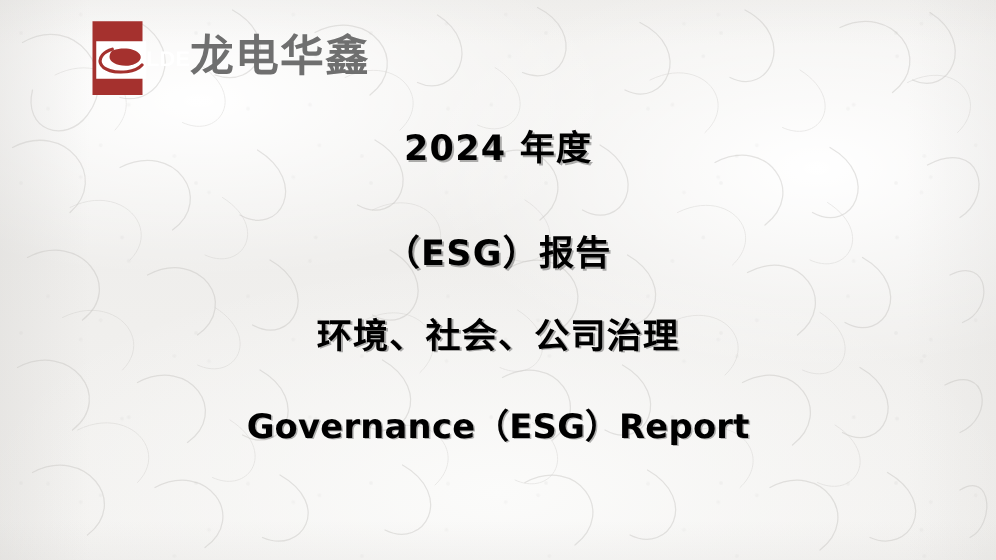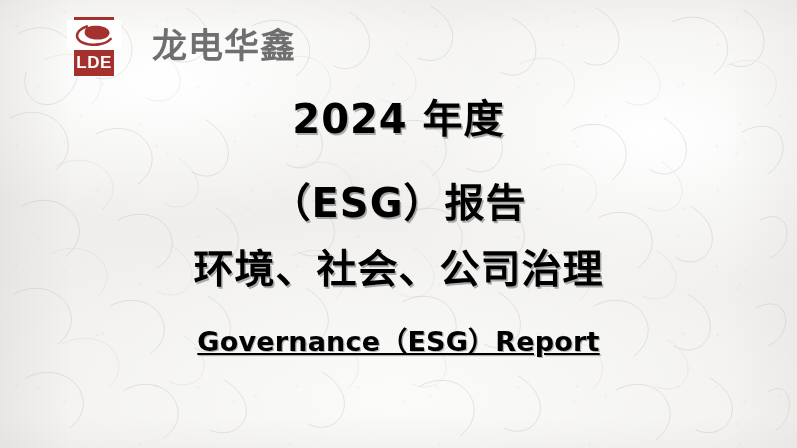--- a/index.html
+++ b/index.html
@@ -72,21 +72,21 @@
     display: flex;
     align-items: center;
     gap: 14px;
   }
 
   .logo-mark {
     width: 40px;
     height: 59px;
     background: #a5312e;
     display: flex;
-    flex-direction: column;
+    flex-direction: row;
     align-items: center;
     padding: 3px 3px 0 3px;
     box-sizing: border-box;
   }
 
   .logo-emblem {
     width: 54px;
     height: 30px;
     background: #ffffff;
     display: flex;
@@ -126,41 +126,41 @@
     left: 0;
     right: 0;
     top: 86px;
     text-align: center;
   }
 
   .title-cn {
     color: #000000;
     font-family: "DejaVu Sans", "Liberation Sans", sans-serif;
     font-weight: bold;
-    font-size: 40px;
+    font-size: 28px;
     line-height: 66px;
     letter-spacing: 1px;
     white-space: nowrap;
     text-shadow: 1.5px 1.5px 0 rgba(0,0,0,.30);
   }
 
   .title-cn.line-year  { margin-bottom: 18px; }
   .title-cn.line-topic { margin-bottom: 18px; }
 
   .subtitle-en {
     color: #000000;
     font-family: "DejaVu Sans", "Liberation Sans", sans-serif;
     font-weight: bold;
     font-size: 27px;
     line-height: 44px;
     letter-spacing: -0.2px;
     white-space: nowrap;
     text-shadow: 1.2px 1.2px 0 rgba(0,0,0,.28);
   }
-  .subtitle-en.line-two { margin-top: 4px; letter-spacing: 0.2px; text-decoration: underline; }
+  .subtitle-en.line-two { margin-top: 4px; letter-spacing: 0.2px; }
 </style>
 </head>
 <body>
 
 <div class="page">
 
   <div class="paper-base"></div>
   <div class="paper-speckle"></div>
 
   <div class="paper-fibres">

